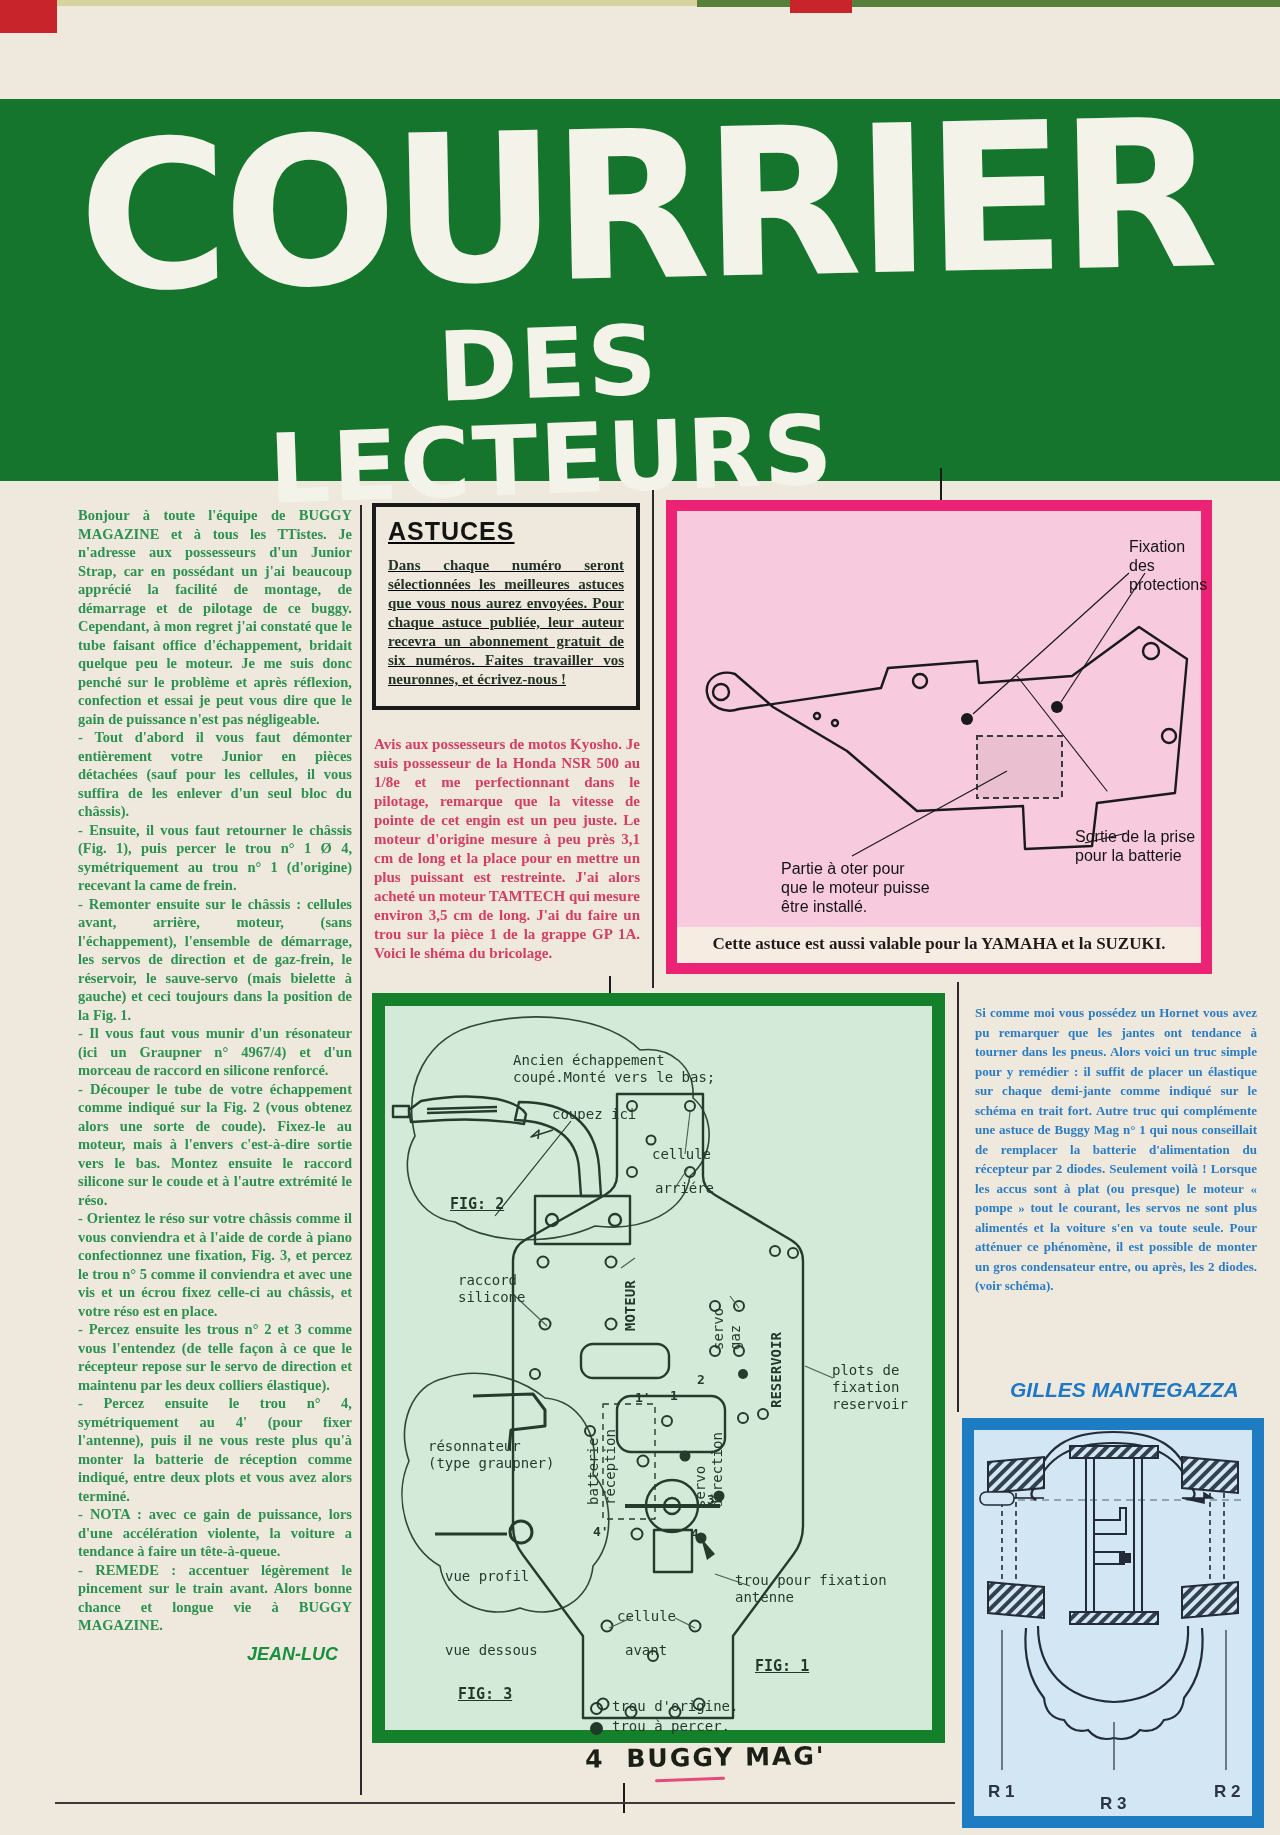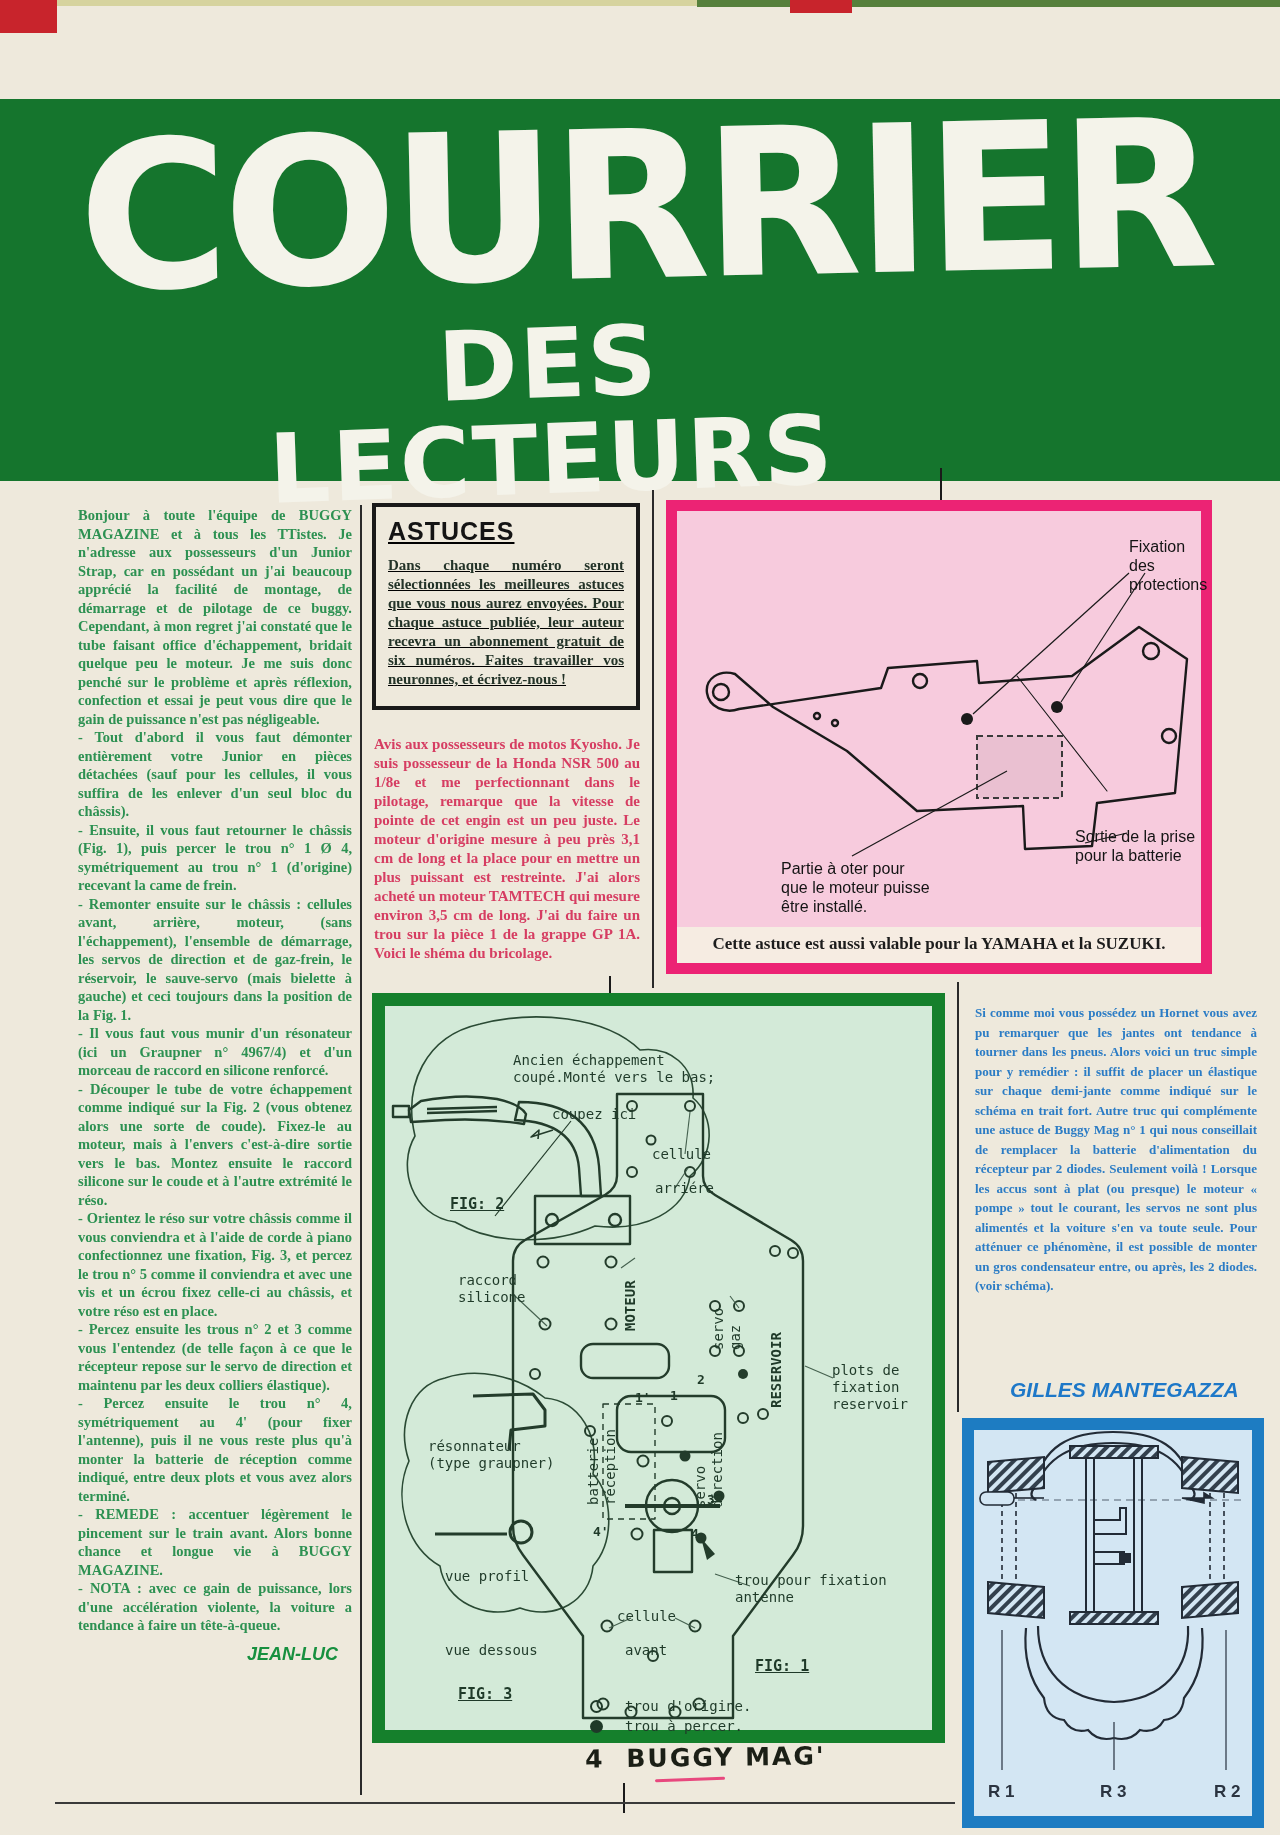--- a/index.html
+++ b/index.html
@@ -44,21 +44,21 @@
   .pinkcaption{position:absolute;left:0;bottom:0;width:100%;height:36px;background:#f6ece2;
                color:#1c1c1c;font-weight:bold;font-size:17px;text-align:center;line-height:34px;}
   
   .greenbox{left:372px;top:993px;width:573px;height:750px;box-sizing:border-box;
             border:13px solid #15802c;background:#d3ead8;}
   .glabel{position:absolute;color:#1f3a29;font-family:"DejaVu Sans Mono",monospace;
           font-size:14px;line-height:17px;white-space:pre-line;}
   .gbold{font-weight:bold;}
   .vlabel{transform-origin:0 0;transform:rotate(-90deg);white-space:pre-line;}
   .figcap{font-weight:bold;text-decoration:underline;font-size:15px;}
-  .legendrow{position:absolute;display:flex;align-items:center;gap:22px;}
+  .legendrow{position:absolute;display:flex;align-items:flex-end;gap:9px;}
   .sym{width:9px;height:9px;border:2px solid #1f3a29;border-radius:50%;flex:none;}
   .sym.filled{background:#1f3a29;}
   .holenum{position:absolute;color:#1f3a29;font-family:"DejaVu Sans Mono",monospace;
            font-size:13px;font-weight:bold;}
   
   .rightcol{left:975px;top:1003px;width:282px;color:#2b7cc5;font-weight:bold;
             font-size:13px;line-height:19.5px;text-align:justify;}
   .sig-blue{left:1010px;top:1378px;width:250px;color:#1e78c8;font-family:"Liberation Sans",sans-serif;
             font-style:italic;font-weight:bold;font-size:21px;}
   
@@ -100,22 +100,22 @@
   <div class="abs leftcol">
     <p>Bonjour à toute l'équipe de BUGGY MAGAZINE et à tous les TTistes. Je n'adresse aux possesseurs d'un Junior Strap, car en possédant un j'ai beaucoup apprécié la facilité de montage, de démarrage et de pilotage de ce buggy. Cependant, à mon regret j'ai constaté que le tube faisant office d'échappement, bridait quelque peu le moteur. Je me suis donc penché sur le problème et après réflexion, confection et essai je peut vous dire que le gain de puissance n'est pas négligeable.</p>
     <p>- Tout d'abord il vous faut démonter entièrement votre Junior en pièces détachées (sauf pour les cellules, il vous suffira de les enlever d'un seul bloc du châssis).</p>
     <p>- Ensuite, il vous faut retourner le châssis (Fig. 1), puis percer le trou n° 1 Ø 4, symétriquement au trou n° 1 (d'origine) recevant la came de frein.</p>
     <p>- Remonter ensuite sur le châssis : cellules avant, arrière, moteur, (sans l'échappement), l'ensemble de démarrage, les servos de direction et de gaz-frein, le réservoir, le sauve-servo (mais bielette à gauche) et ceci toujours dans la position de la Fig. 1.</p>
     <p>- Il vous faut vous munir d'un résonateur (ici un Graupner n° 4967/4) et d'un morceau de raccord en silicone renforcé.</p>
     <p>- Découper le tube de votre échappement comme indiqué sur la Fig. 2 (vous obtenez alors une sorte de coude). Fixez-le au moteur, mais à l'envers c'est-à-dire sortie vers le bas. Montez ensuite le raccord silicone sur le coude et à l'autre extrémité le réso.</p>
     <p>- Orientez le réso sur votre châssis comme il vous conviendra et à l'aide de corde à piano confectionnez une fixation, Fig. 3, et percez le trou n° 5 comme il conviendra et avec une vis et un écrou fixez celle-ci au châssis, et votre réso est en place.</p>
     <p>- Percez ensuite les trous n° 2 et 3 comme vous l'entendez (de telle façon à ce que le récepteur repose sur le servo de direction et maintenu par les deux colliers élastique).</p>
     <p>- Percez ensuite le trou n° 4, symétriquement au 4' (pour fixer l'antenne), puis il ne vous reste plus qu'à monter la batterie de réception comme indiqué, entre deux plots et vous avez alors terminé.</p>
+    <p>- NOTA : avec ce gain de puissance, lors d'une accélération violente, la voiture a tendance à faire un tête-à-queue.</p>
     <p>- REMEDE : accentuer légèrement le pincement sur le train avant. Alors bonne chance et longue vie à BUGGY MAGAZINE.</p>
-    <p>- NOTA : avec ce gain de puissance, lors d'une accélération violente, la voiture a tendance à faire un tête-à-queue.</p>
     <div class="sig-green">JEAN-LUC</div>
   </div>
 
   <div class="abs astucesbox">
     <div class="astuces-title">ASTUCES</div>
     <div class="astuces-body">Dans chaque numéro seront sélectionnées les meilleures astuces que vous nous aurez envoyées. Pour chaque astuce publiée, leur auteur recevra un abonnement gratuit de six numéros. Faites travailler vos neuronnes, et écrivez-nous !</div>
   </div>
 
   <div class="abs redtext">Avis aux possesseurs de motos Kyosho. Je suis possesseur de la Honda NSR 500 au 1/8e et me perfectionnant dans le pilotage, remarque que la vitesse de pointe de cet engin est un peu juste. Le moteur d'origine mesure à peu près 3,1 cm de long et la place pour en mettre un plus puissant est restreinte. J'ai alors acheté un moteur TAMTECH qui mesure environ 3,5 cm de long. J'ai du faire un trou sur la pièce 1 de la grappe GP 1A. Voici le shéma du bricolage.</div>
 
@@ -349,21 +349,21 @@
         <path d="M 52 198 Q 48 240 70 268 Q 72 288 90 290 Q 98 304 114 300 Q 124 312 140 308 Q 156 312 166 300 Q 182 304 190 290 Q 208 288 210 268 Q 232 240 228 198"></path>
       </g>
 
       <g stroke="#33404d" stroke-width="1.3">
         <line x1="28" y1="200" x2="28" y2="340"></line>
         <line x1="140" y1="292" x2="140" y2="340"></line>
         <line x1="252" y1="200" x2="252" y2="340"></line>
       </g>
     </svg>
     <span class="rlabel" style="left:14px;">R 1</span>
-    <span class="rlabel" style="left:126px;">R 3</span>
+    <span class="rlabel" style="left:126px;margin-top:12px;">R 3</span>
     <span class="rlabel" style="left:240px;">R 2</span>
   </div>
 
   <div class="abs footer">
     <span class="num">4</span><span>BUGGY MAG'</span>
   </div>
   <div class="abs pink-underline"></div>
 
 </div>
 

